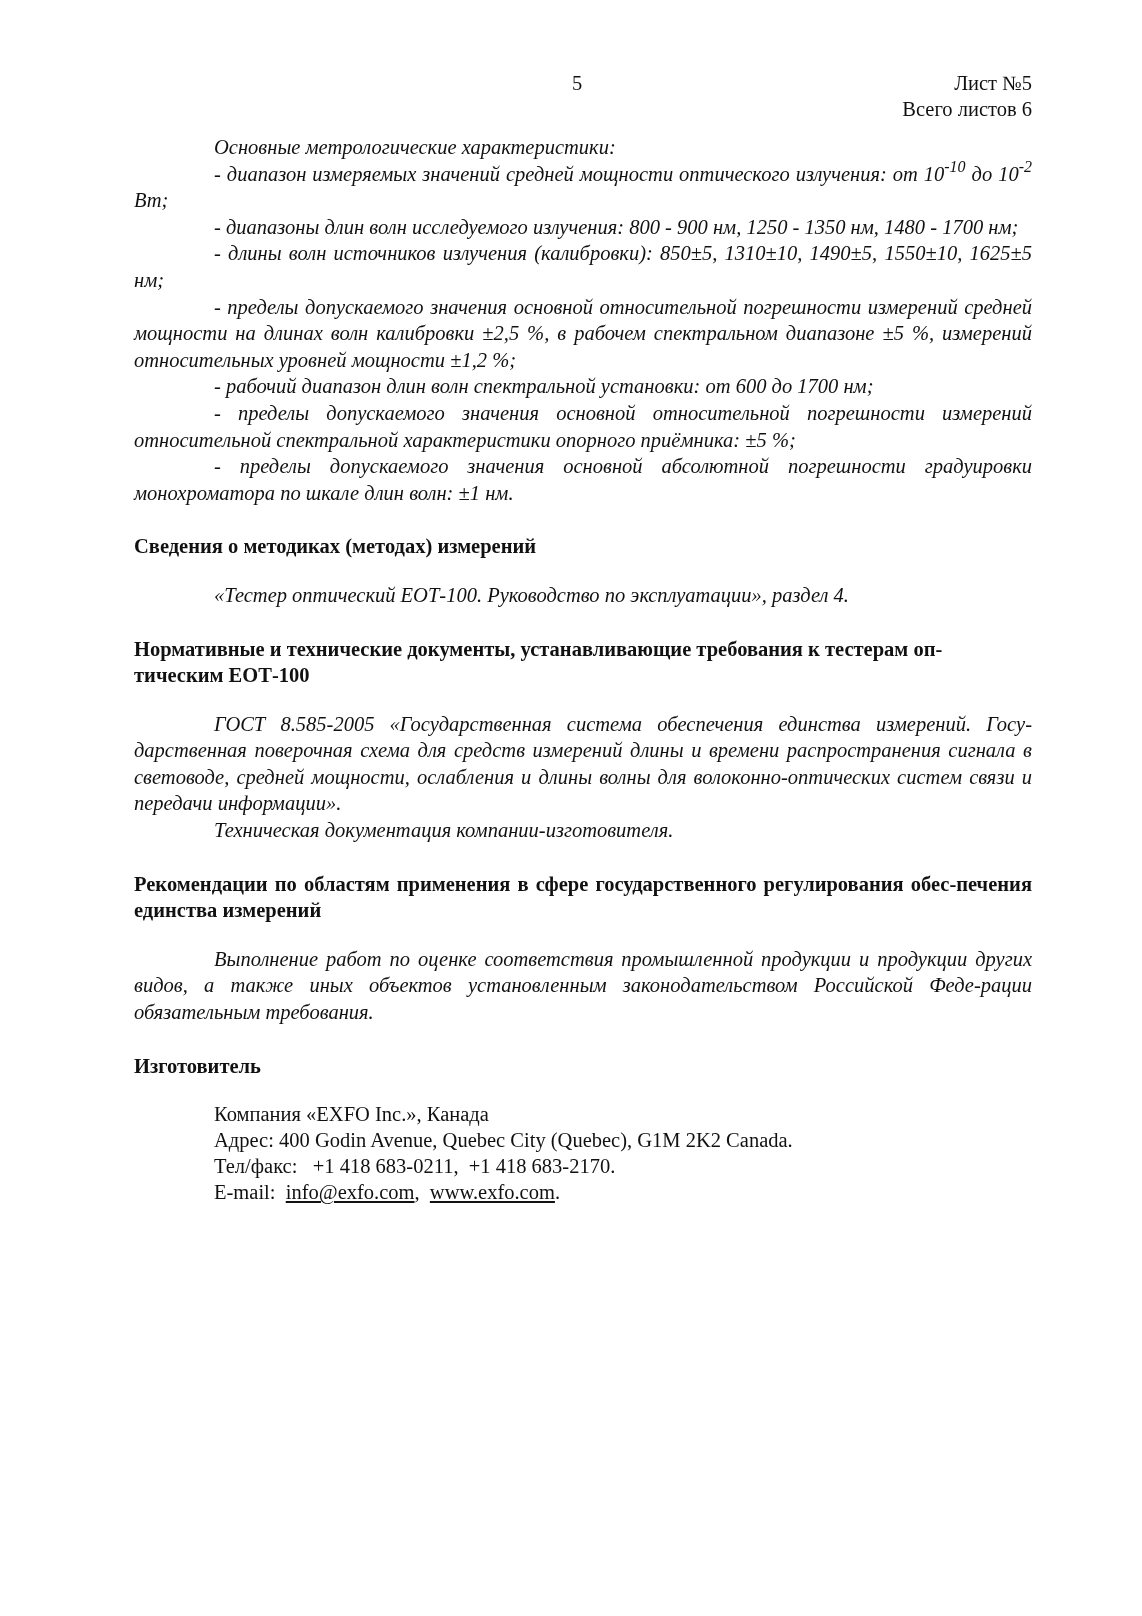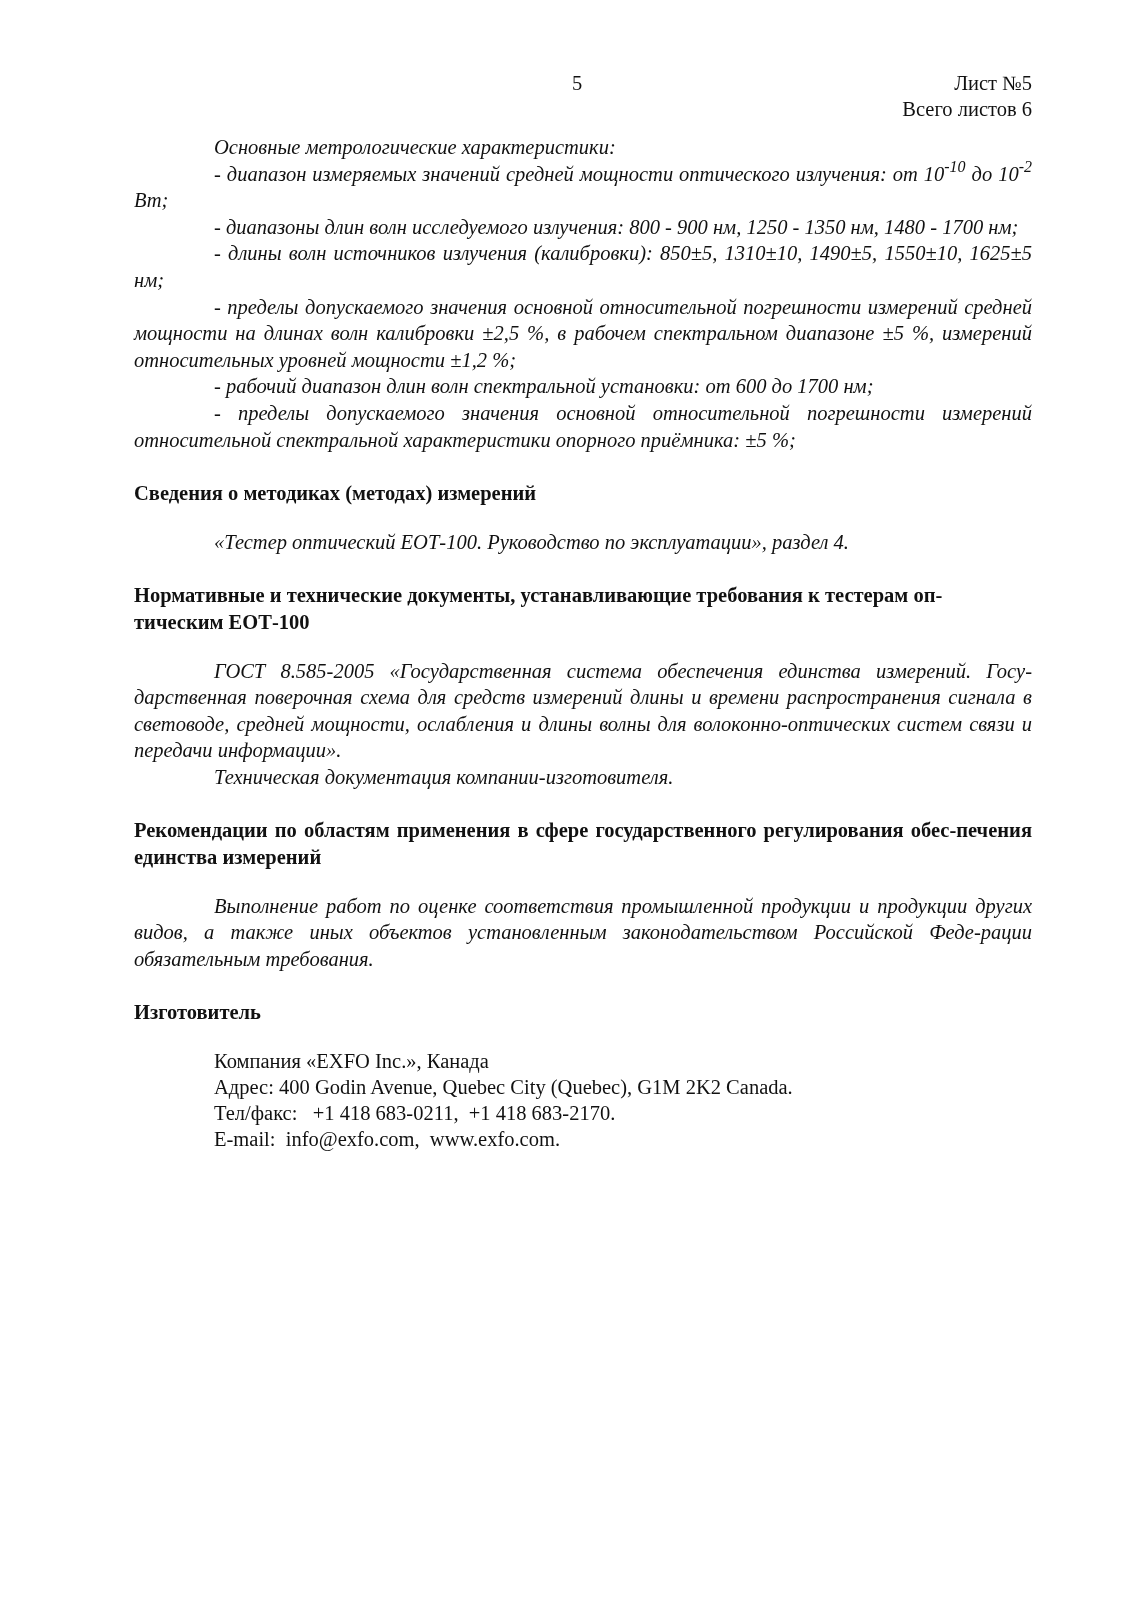--- a/index.html
+++ b/index.html
@@ -11,40 +11,41 @@
   .page-num { position: absolute; left: 572px; top: 70px; line-height: 26px; }
   .sheet-info { position: absolute; right: 110px; top: 70px; text-align: right; line-height: 26px; }
   .content { position: absolute; left: 134px; width: 898px; top: 134px; }
   p { margin: 0; line-height: 26.6px; text-align: justify; }
   .ind { text-indent: 80px; font-style: italic; }
   .ind-blk { padding-left: 80px; text-align: left; }
   .h { font-weight: bold; line-height: 26.6px; margin: 0; text-align: justify; }
   sup { font-size: 16px; line-height: 0; vertical-align: 9px; }
   .gap1 { height: 27px; }
   .gap2 { height: 22px; }
-  .link { color: #111111; }
+  .link { text-decoration: underline; color: #111111; }
   .contacts p { text-align: left; line-height: 26px; }
 </style>
 </head>
 <body>
 
 <div class="page-num">5</div>
 <div class="sheet-info">
   <div>Лист №5</div>
   <div>Всего листов 6</div>
 </div>
 
 <div class="content">
   <p class="ind">Основные метрологические характеристики:</p>
   <p class="ind"><span>- диапазон измеряемых значений средней мощности оптического излучения: от 10</span><sup>-10</sup><span> до 10</span><sup>-2</sup><span> Вт;</span></p>
   <p class="ind">- диапазоны длин волн исследуемого излучения: 800 - 900 нм, 1250 - 1350 нм, 1480 - 1700 нм;</p>
   <p class="ind">- длины волн источников излучения (калибровки): 850±5, 1310±10, 1490±5, 1550±10, 1625±5 нм;</p>
   <p class="ind">- пределы допускаемого значения основной относительной погрешности измерений средней мощности на длинах волн калибровки ±2,5 %, в рабочем спектральном диапазоне ±5 %, измерений относительных уровней мощности ±1,2 %;</p>
   <p class="ind">- рабочий диапазон длин волн спектральной установки: от 600 до 1700 нм;</p>
   <p class="ind">- пределы допускаемого значения основной относительной погрешности измерений относительной спектральной характеристики опорного приёмника: ±5 %;</p>
+  <p class="ind">- пределы  допускаемого значения основной абсолютной погрешности градуировки монохроматора по шкале длин волн: ±1 нм.</p>
 
   <div class="gap1"></div>
   <p class="h">Сведения о методиках (методах) измерений</p>
   <div class="gap2"></div>
   <p class="ind">«Тестер оптический ЕОТ-100. Руководство по эксплуатации», раздел 4.</p>
 
   <div class="gap1"></div>
   <p class="h"><span>Нормативные и технические документы, устанавливающие требования к тестерам оп-</span><br><span>тическим ЕОТ-100</span></p>
   <div class="gap2"></div>
   <p class="ind">ГОСТ 8.585-2005 «Государственная система обеспечения единства измерений. Госу-дарственная поверочная схема для средств измерений длины и времени распространения сигнала в световоде, средней мощности, ослабления и длины волны для волоконно-оптических систем связи и передачи информации».</p>

